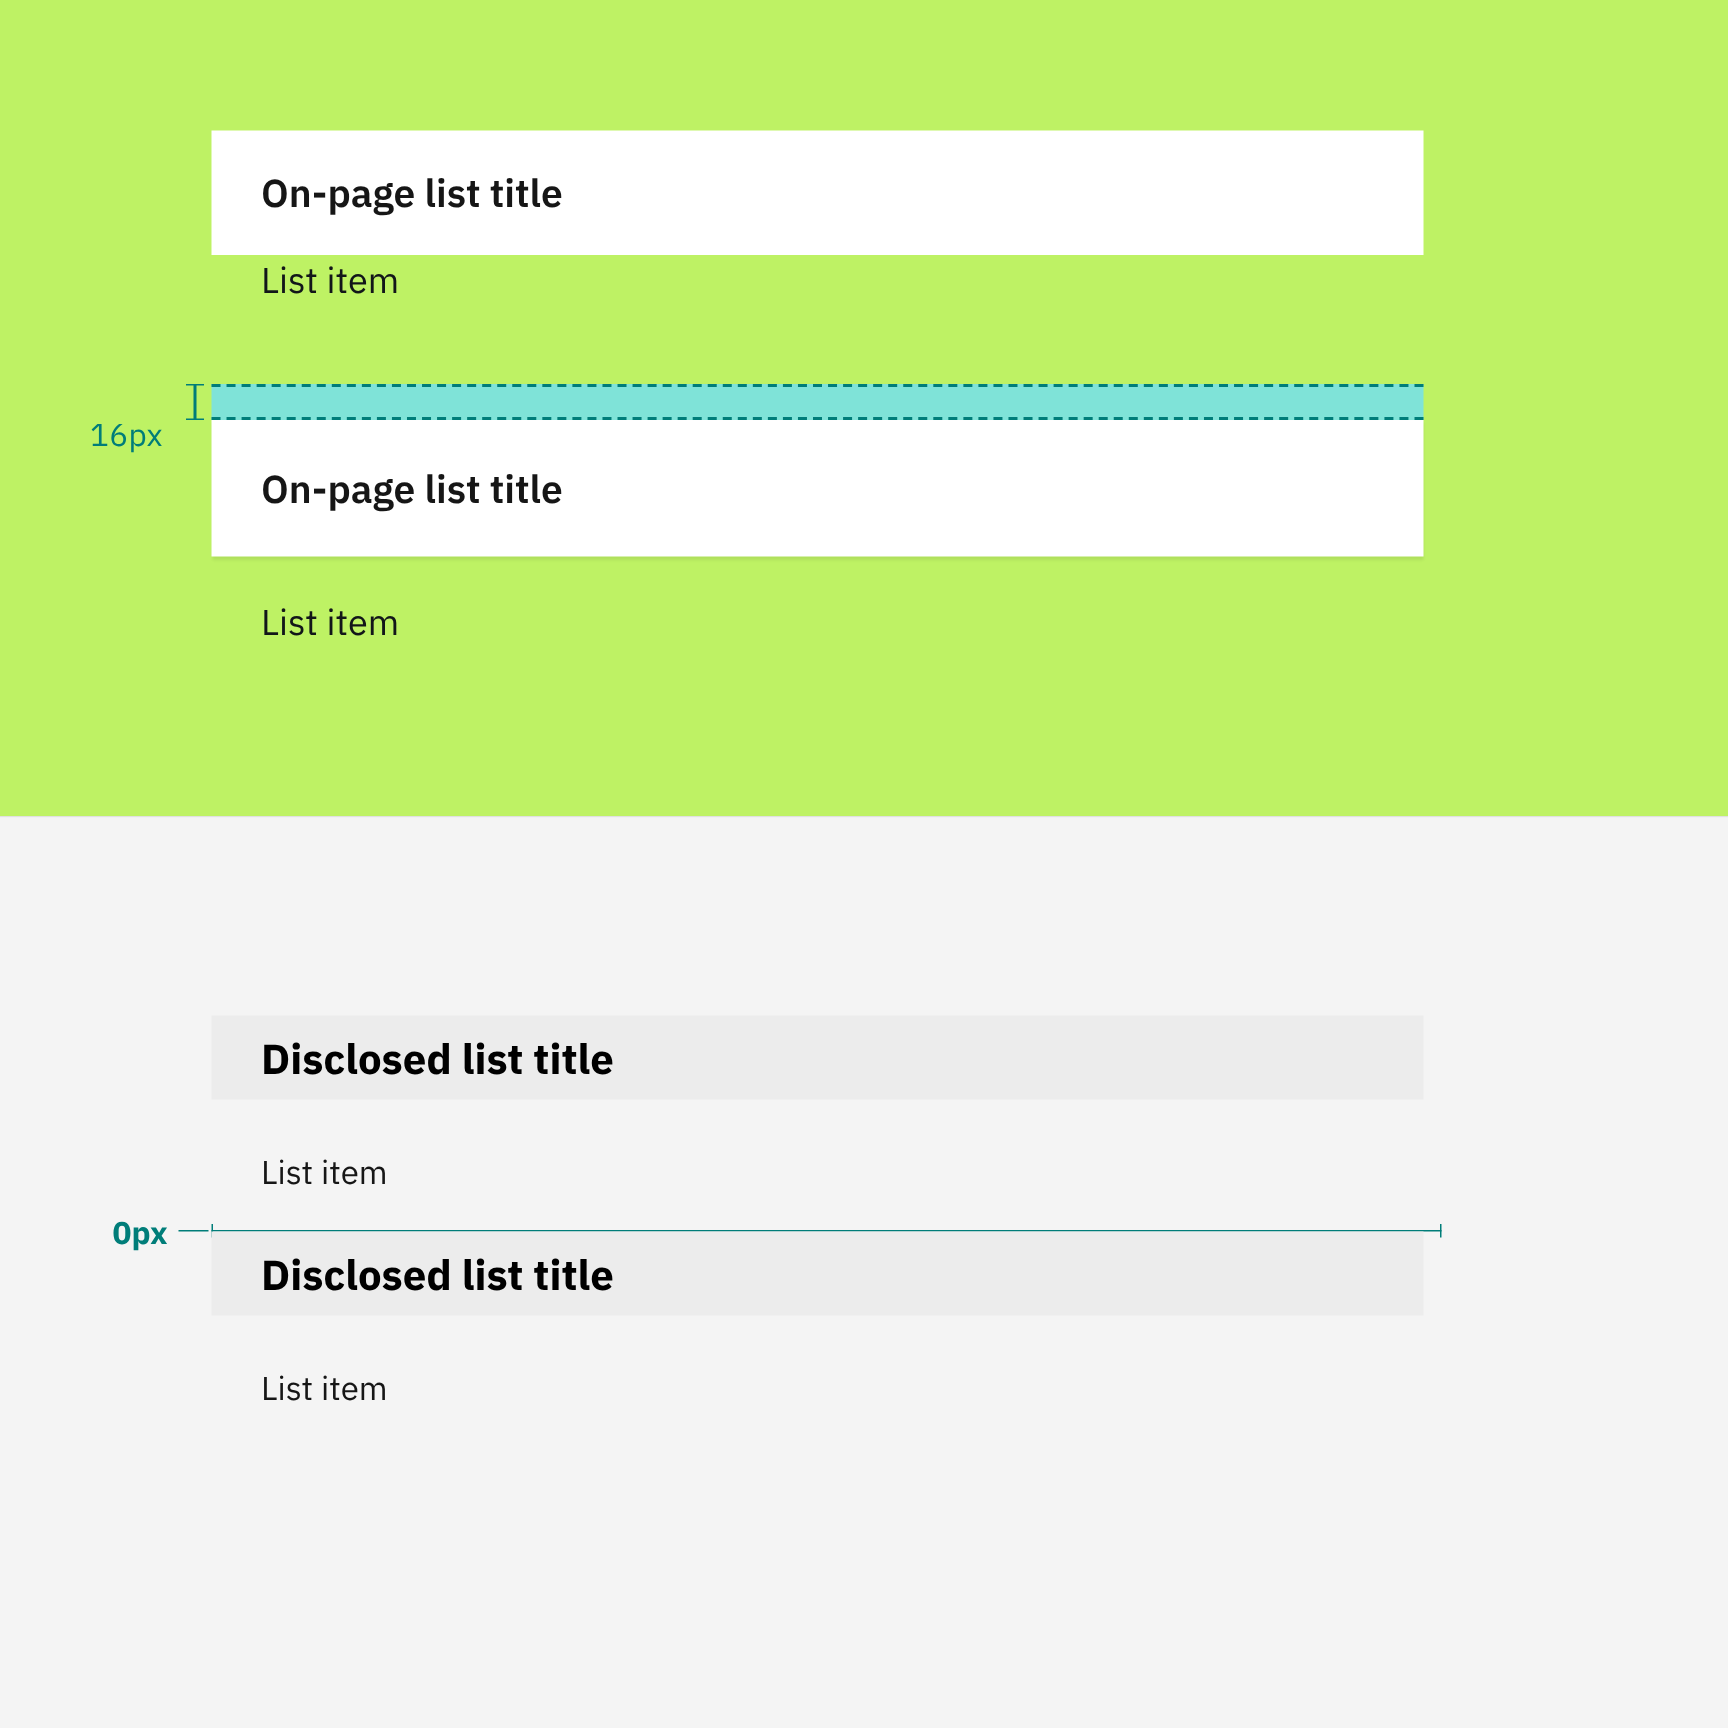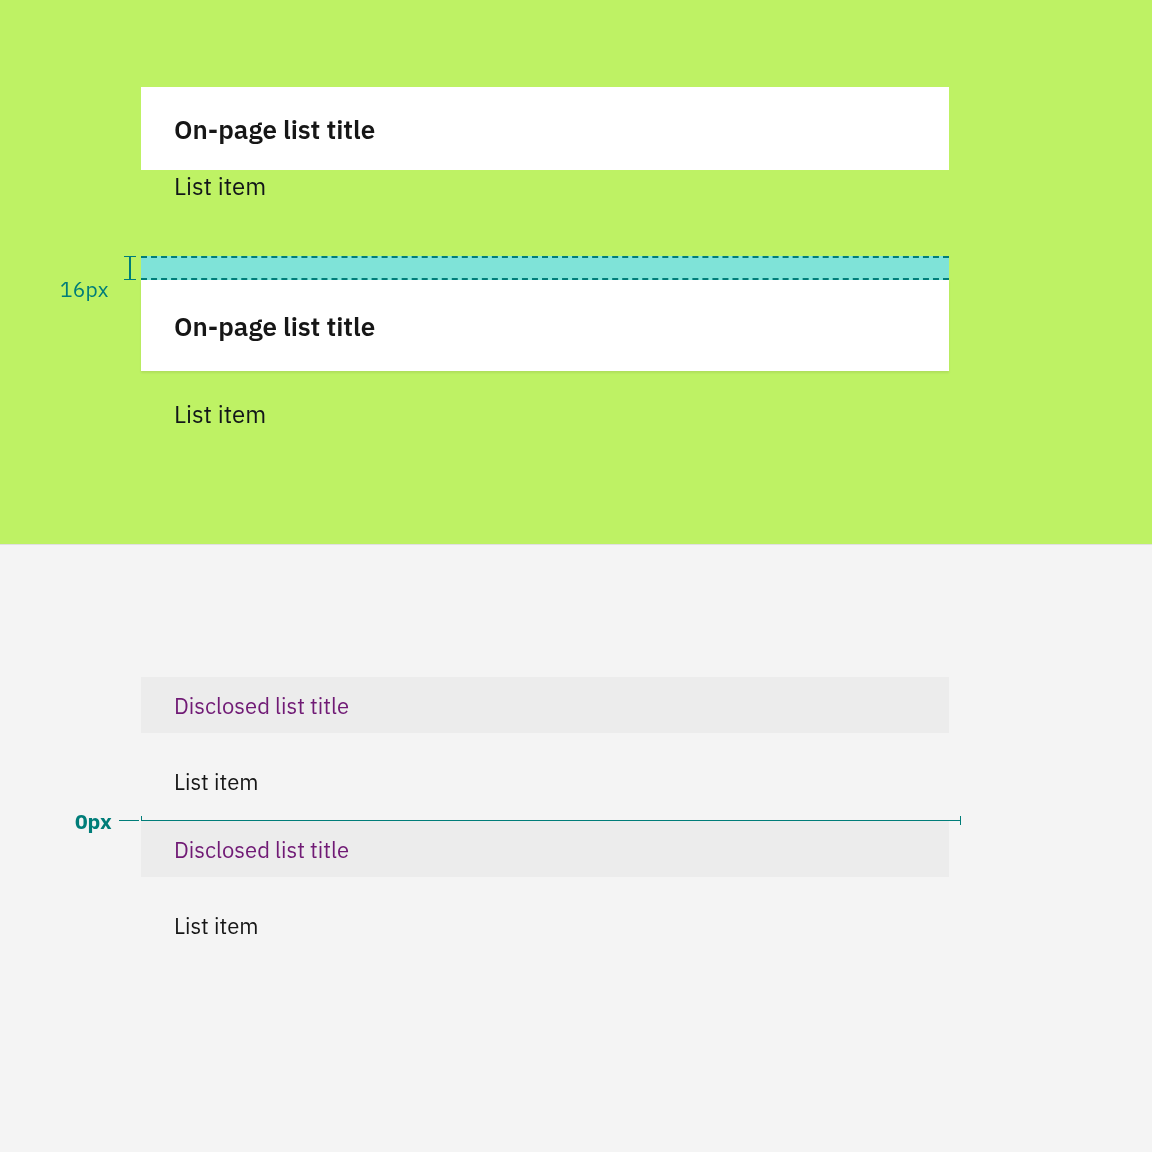--- a/index.html
+++ b/index.html
@@ -112,23 +112,23 @@
   
   .title-bar-grey {
     position: absolute;
     left: 141px;
     width: 808px;
     height: 56px;
     background: #ececec;
     display: flex;
     align-items: center;
     padding-left: 33px;
-    font-size: 22px;
-    font-weight: 400;
-    color: #701a75;
+    font-size: 28px;
+    font-weight: 700;
+    color: #000000;
   }
   .title-bar-grey-1 { top: 132px; }
   .title-bar-grey-2 { top: 276px; }
 
   .list-item-bot {
     position: absolute;
     left: 141px;
     width: 808px;
     height: 56px;
     display: flex;

